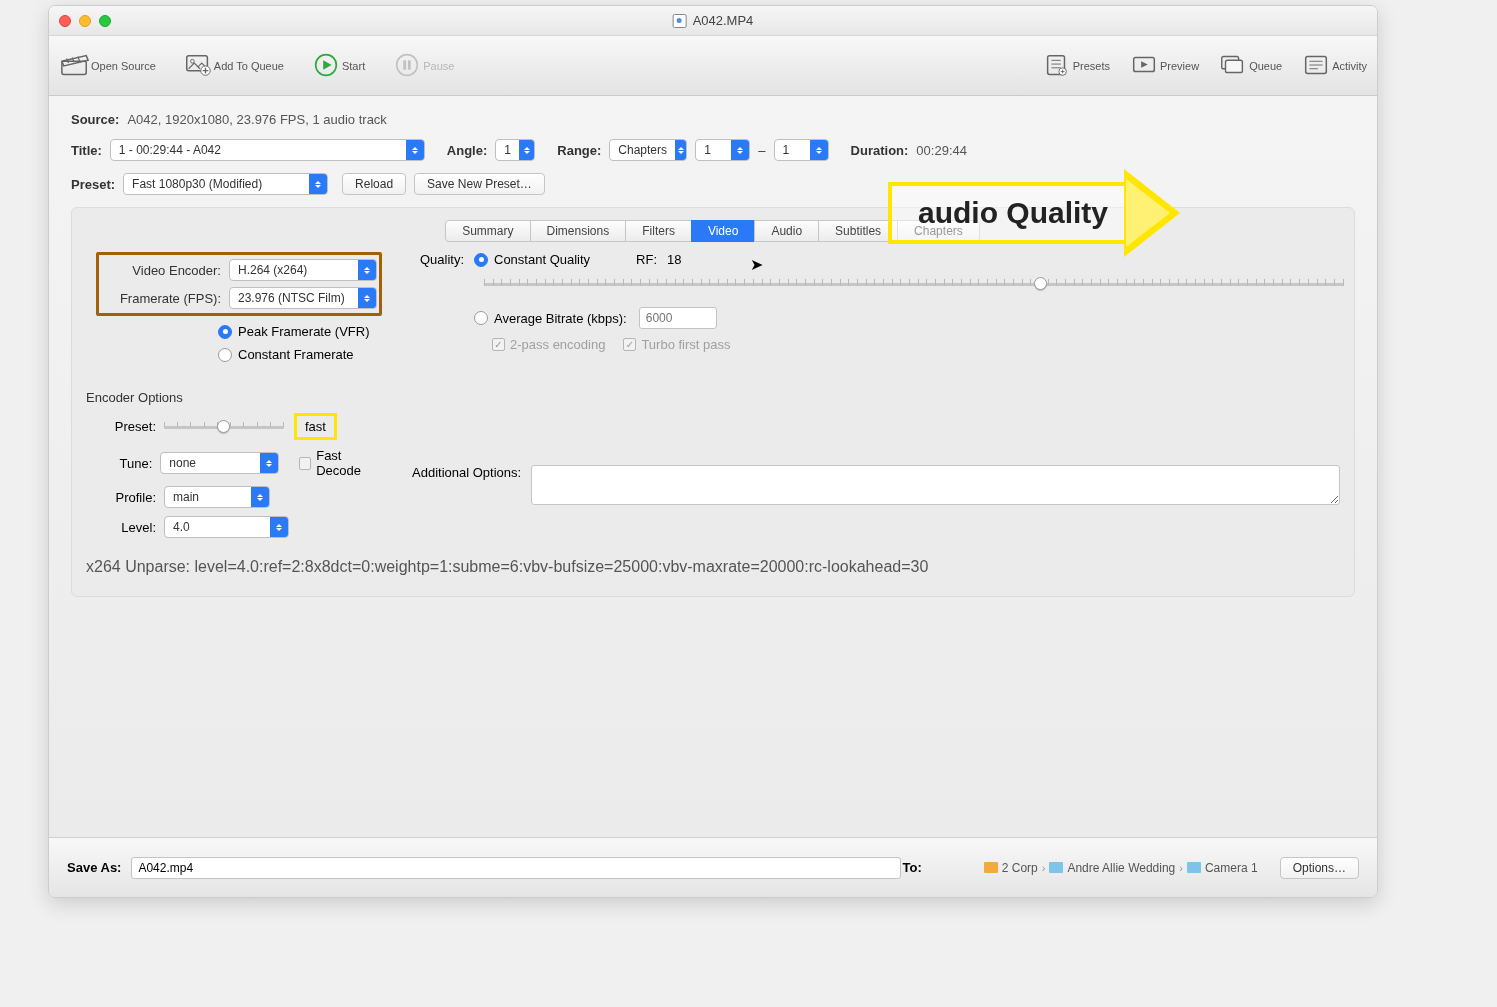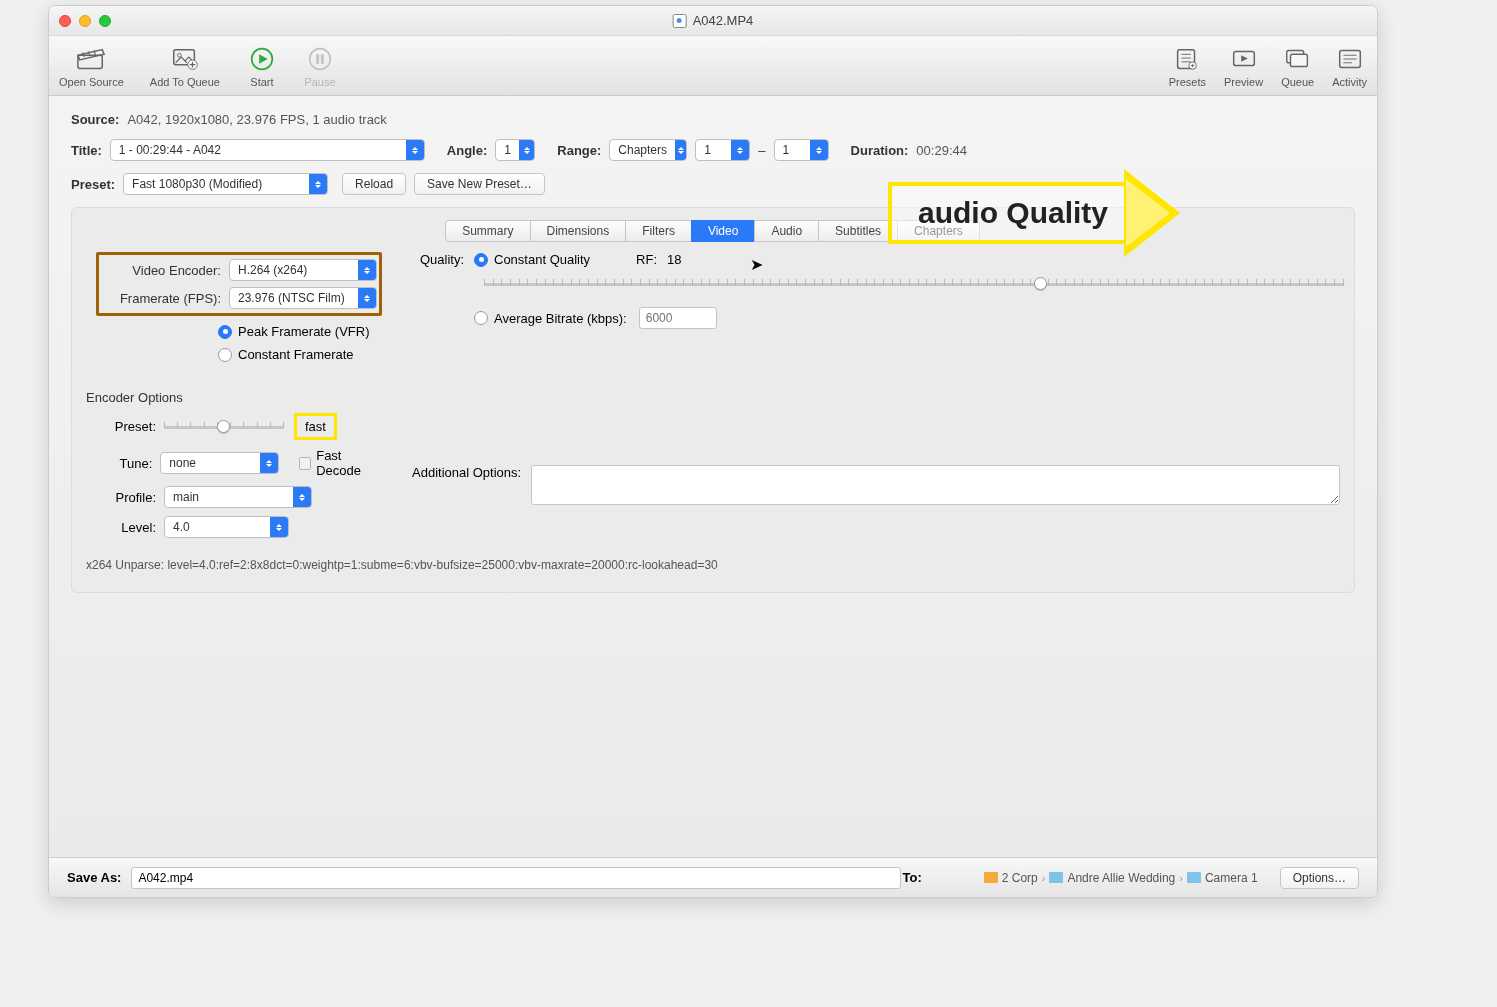--- a/index.html
+++ b/index.html
@@ -14,21 +14,21 @@
   .tl.yellow{background:#febc2e;border:1px solid #dfa023;}
   .tl.green{background:#28c840;border:1px solid #1ea833;}
   .title-center{ position:absolute; left:50%; transform:translateX(-50%); font-size:13px; color:#444; display:flex; align-items:center; gap:6px;}
   .doc-icon{ width:14px;height:14px;background:#fff;border:1px solid #888;border-radius:2px;position:relative;}
   .doc-icon:after{content:"";position:absolute;left:3px;top:3px;width:5px;height:5px;border-radius:50%;background:#4a90e2;}
 
   
   .toolbar { height: 60px; background: linear-gradient(#f8f8f8,#e3e3e3); border-bottom:1px solid #c9c9c9; display:flex; align-items:center; padding:0 10px; }
   .tb-left{display:flex;gap:26px;}
   .tb-right{margin-left:auto;display:flex;gap:18px;}
-  .tb-item{display:flex;flex-direction:column;align-items:center;font-size:11px;color:#555;cursor:pointer;}
+  .tb-item{display:flex;flex-direction:row;align-items:center;font-size:11px;color:#555;cursor:pointer;}
   .tb-item.disabled{color:#b7b7b7;}
   .tb-ico{width:32px;height:30px;display:flex;align-items:center;justify-content:center;margin-bottom:2px;}
   .tb-ico svg{width:30px;height:26px;}
 
   
   .content { padding:16px 22px 10px 22px; }
   .row { display:flex; align-items:center; margin-bottom:12px; font-size:13px; color:#333; }
   .row .lab { font-weight:bold; margin-right:8px; }
   .row .val { color:#555; }
 
@@ -70,23 +70,23 @@
   .muted{color:#a0a0a0;}
 
   .section-title{font-size:13px;color:#333;margin:20px 0 8px 0;}
   .opt-grid{display:flex;gap:26px;}
   .opt-left{width:300px;}
   .opt-label{display:inline-block;width:70px;text-align:right;margin-right:8px;font-size:13px;}
   .opt-row{margin-bottom:8px;display:flex;align-items:center;}
 
   .textarea{width:100%;height:40px;border:1px solid #c5c5c5;background:#fff;border-radius:3px;}
 
-  .unparse{font-size:12px;color:#555;margin-top:12px;}
-
-  .bottombar{ position:absolute; left:0; right:0; bottom:0; height:40px; background:linear-gradient(#f8f8f8,#e5e5e5); border-top:1px solid #cfcfcf; display:flex; align-items:center; padding:0 18px; font-size:13px; }
+  .unparse{font-size:16px;color:#555;margin-top:12px;}
+
+  .bottombar{ position:absolute; left:0; right:0; bottom:0; height:60px; background:linear-gradient(#f8f8f8,#e5e5e5); border-top:1px solid #cfcfcf; display:flex; align-items:center; padding:0 18px; font-size:13px; }
   .bottombar .lab{font-weight:bold;margin-right:10px;}
   .saveas-input{flex:0 0 770px;}
   .to-wrap{margin-left:auto;display:flex;align-items:center;gap:8px;}
   .crumb{display:flex;align-items:center;gap:4px;color:#555;font-size:12px;padding-left:44px;}
   .crumb .sep{color:#999;font-size:11px;}
   .fico{width:14px;height:11px;border-radius:1px;display:inline-block;}
   .fico.orange{background:#f3a93c;}
   .fico.blue{background:#7ec3e8;}
 
   
@@ -400,20 +400,26 @@
                 <div></div>
               </div>
             <div class="thumb" style="left:64%"></div>
           </div>
           <div class="field-row">
             <span style="width:60px"></span>
             <span class="radio"></span>
             <span>Average Bitrate (kbps):</span>
             <input type="text" class="field muted" style="width: 78px; margin-left: 12px;" disabled="" placeholder="6000">
           </div>
+          <div class="field-row muted" style="margin-left:78px">
+            <span class="check on"></span>
+            <span>2-pass encoding</span>
+            <span class="check on" style="margin-left:18px"></span>
+            <span>Turbo first pass</span>
+          </div>
         </div>
       </div>
 
       <div class="section-title">Encoder Options</div>
 
       <div class="opt-grid">
         <div class="opt-left">
           <div class="opt-row">
             <span class="opt-label">Preset:</span>
             <div class="slider preset-mini-slider">
@@ -438,21 +444,21 @@
             <span class="opt-label">Tune:</span>
             <div class="select" style="width:125px">
                 <span class="txt">none</span>
                 <span class="arr"></span>
               </div>
             <span class="check" style="margin-left:20px"></span>
             <span style="font-size:13px">Fast Decode</span>
           </div>
           <div class="opt-row">
             <span class="opt-label">Profile:</span>
-            <div class="select" style="width:148px">
+            <div class="select" style="width:106px">
                 <span class="txt">main</span>
                 <span class="arr"></span>
               </div>
           </div>
           <div class="opt-row">
             <span class="opt-label">Level:</span>
             <div class="select" style="width:125px">
                 <span class="txt">4.0</span>
                 <span class="arr"></span>
               </div>

